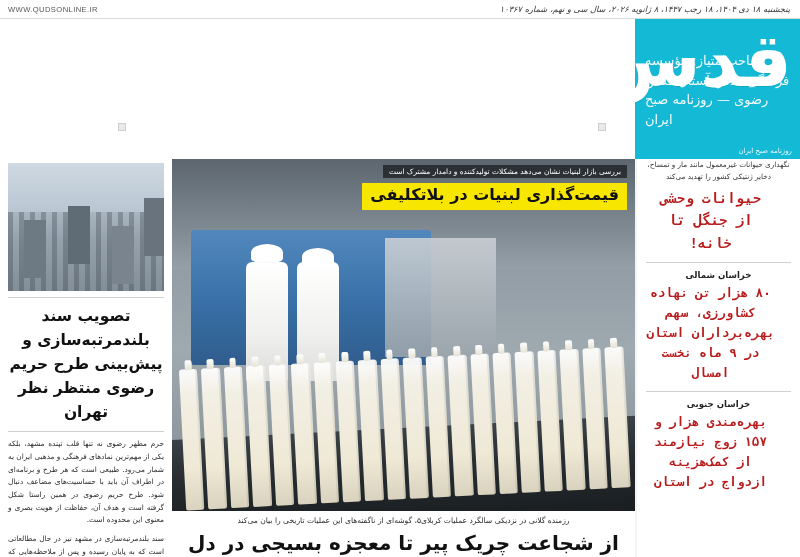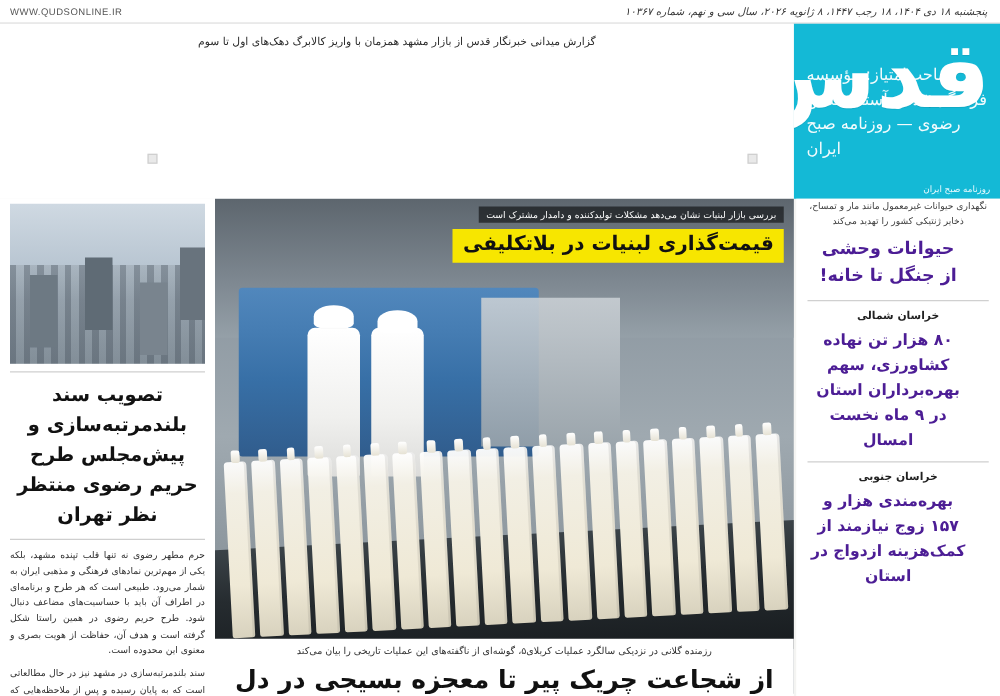--- a/index.html
+++ b/index.html
@@ -245,22 +245,23 @@
     top: 159px; right: 0; width: 163px; bottom: 0;
     background: #ffffff;
     padding: 0 9px 0 9px;
     text-align: center;
   }
   .sidebar .small {
     font-size: 7.3px; line-height: 1.7; color: #3a3a3a;
     text-align: center;
   }
   .sidebar h3 {
-    font-size: 14px; line-height: 1.6; font-weight: bold; color: #4c1d95;
+    font-size: 14px; line-height: 1.6; font-weight: bold; color: #b91c1c;
     margin: 4px 16px 4px 0;
+    font-family: Liberation Mono, monospace;
   }
   .sidebar h3.sm { font-size: 12.5px; }
   .sidebar .rule { height: 1px; background: #d0d0d0; margin: 7px 0; }
   .sidebar .label {
     font-size: 8.6px; color: #222; margin-bottom: 2px; font-weight: bold;
   }
 
   .corner-mark {
     position: absolute; width: 8px; height: 8px;
     background: #e9e9e9; border: 1px solid #cfcfcf;
@@ -276,27 +277,26 @@
     <div class="site">WWW.QUDSONLINE.IR</div>
   </div>
 
   <div class="masthead">
     <div class="logo">قدس</div>
     <div class="logo-sub">صاحب‌امتیاز: مؤسسه فرهنگی قدس آستان قدس رضوی — روزنامه صبح ایران</div>
     <div class="tag">روزنامه صبح ایران</div>
   </div>
 
   <div class="lede">
-    <div class="kicker">گزارش میدانی خبرنگار قدس از بازار مشهد همزمان با واریز کالابرگ دهک‌های اول تا سوم</div>
   </div>
 
   <div class="leftcol">
     <div class="cityphoto"></div>
     <div class="divider"></div>
-    <h2>تصویب سند بلندمرتبه‌سازی و پیش‌مجلس طرح حریم رضوی منتظر نظر تهران</h2>
+    <h2>تصویب سند بلندمرتبه‌سازی و پیش‌بینی طرح حریم رضوی منتظر نظر تهران</h2>
     <div class="divider"></div>
     <p class="body">حرم مطهر رضوی نه تنها قلب تپنده مشهد، بلکه یکی از مهم‌ترین نمادهای فرهنگی و مذهبی ایران به شمار می‌رود. طبیعی است که هر طرح و برنامه‌ای در اطراف آن باید با حساسیت‌های مضاعف دنبال شود. طرح حریم رضوی در همین راستا شکل گرفته است و هدف آن، حفاظت از هویت بصری و معنوی این محدوده است.</p>
     <p class="body">سند بلندمرتبه‌سازی در مشهد نیز در حال مطالعاتی است که به پایان رسیده و پس از ملاحظه‌هایی که نمایندگان مردم مشهد در مجلس مطرح کرده‌اند، انتظار می‌رود در نهایت، این سند مورد تأیید و بازنگری قرار گیرد.</p>
   </div>
 
   <div class="photo">
     <div class="ceiling"></div>
     <div class="machine"></div>
     <div class="machine2"></div>
     <div class="worker w1"></div>

